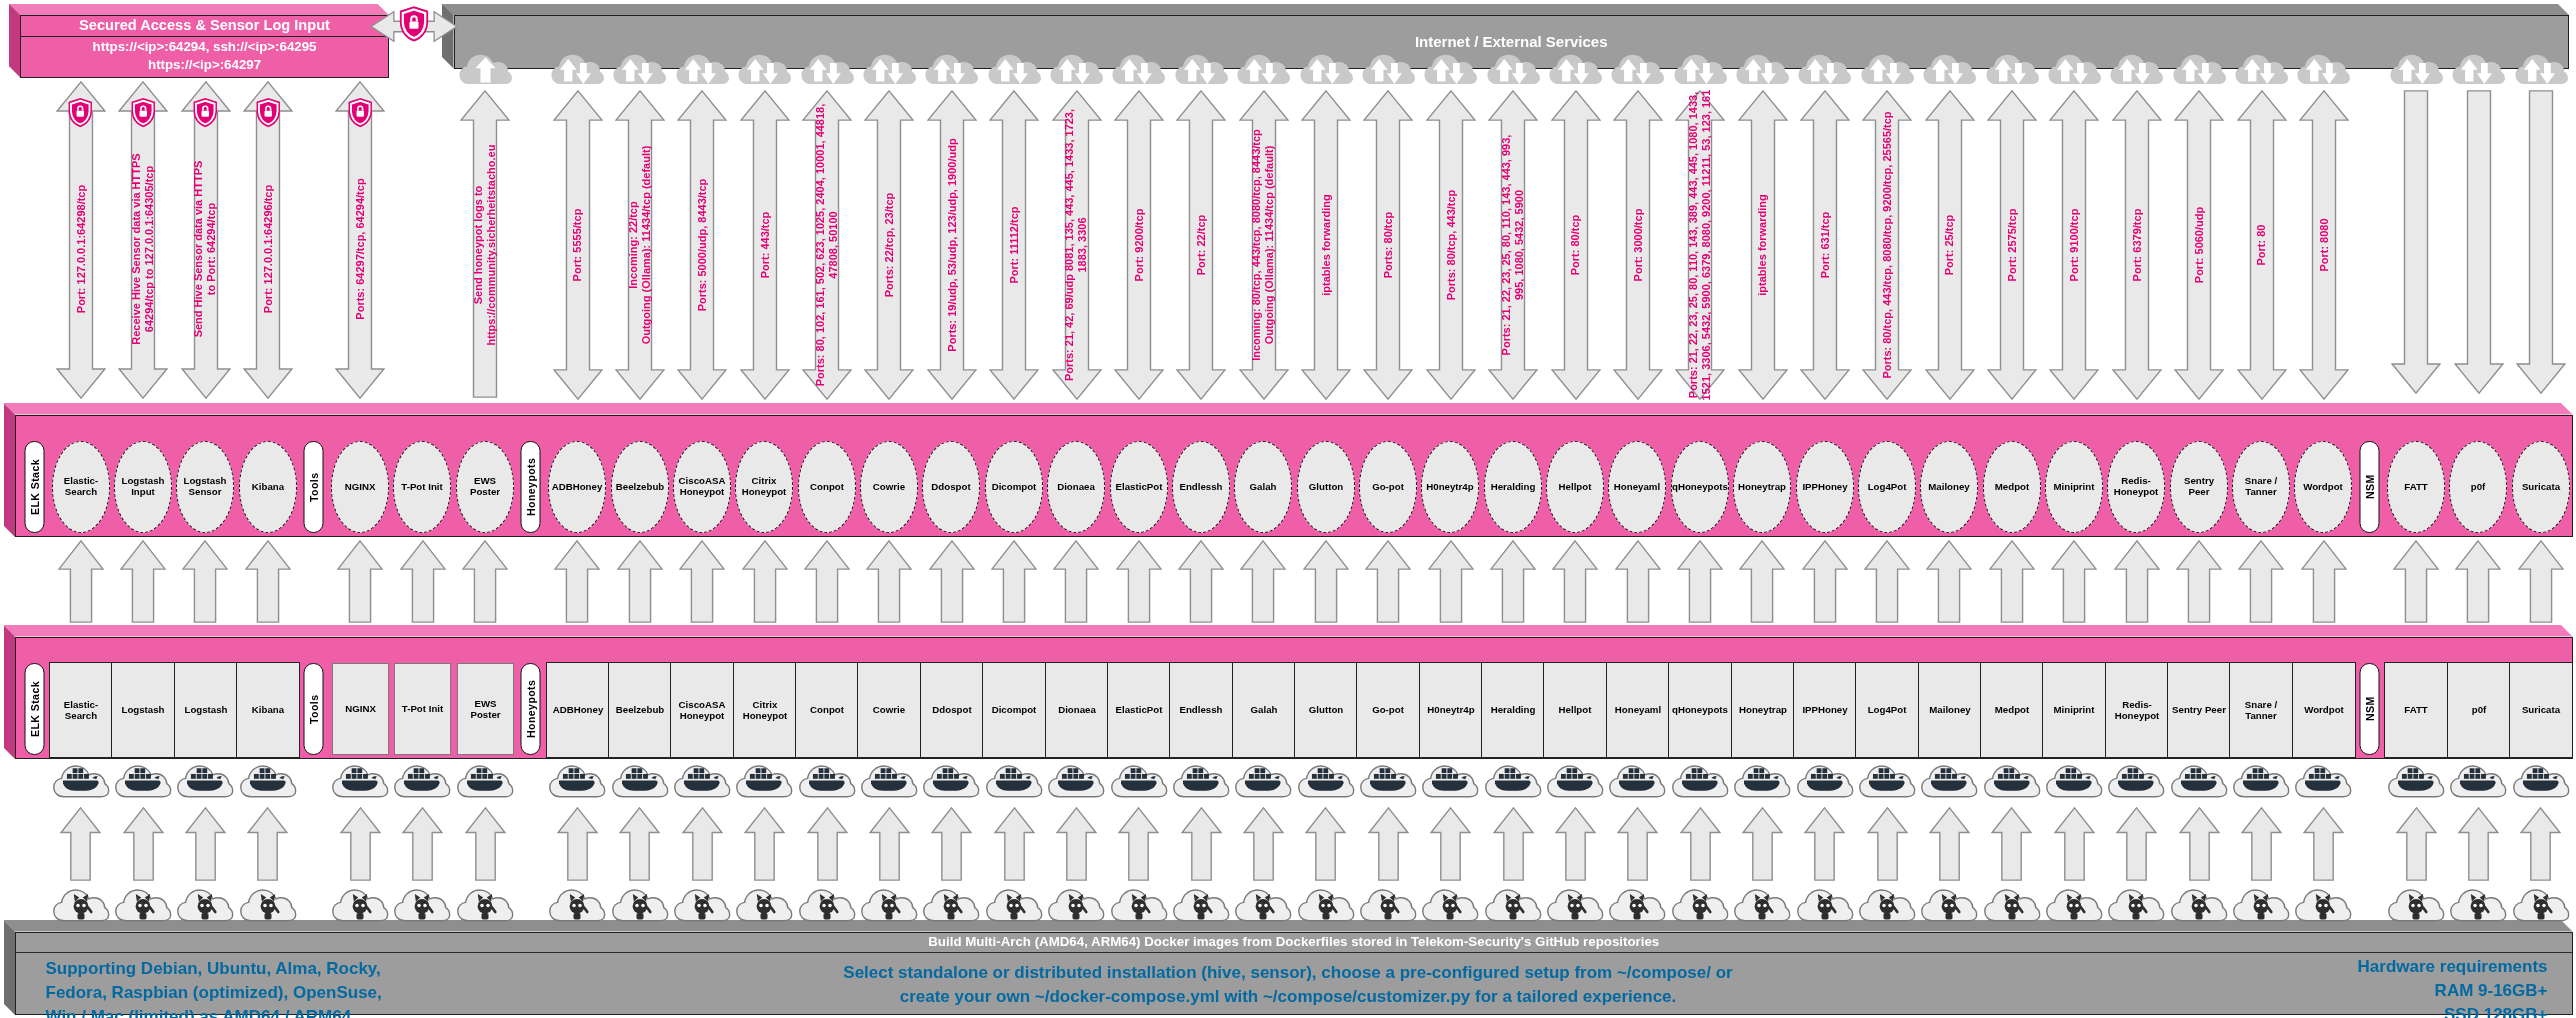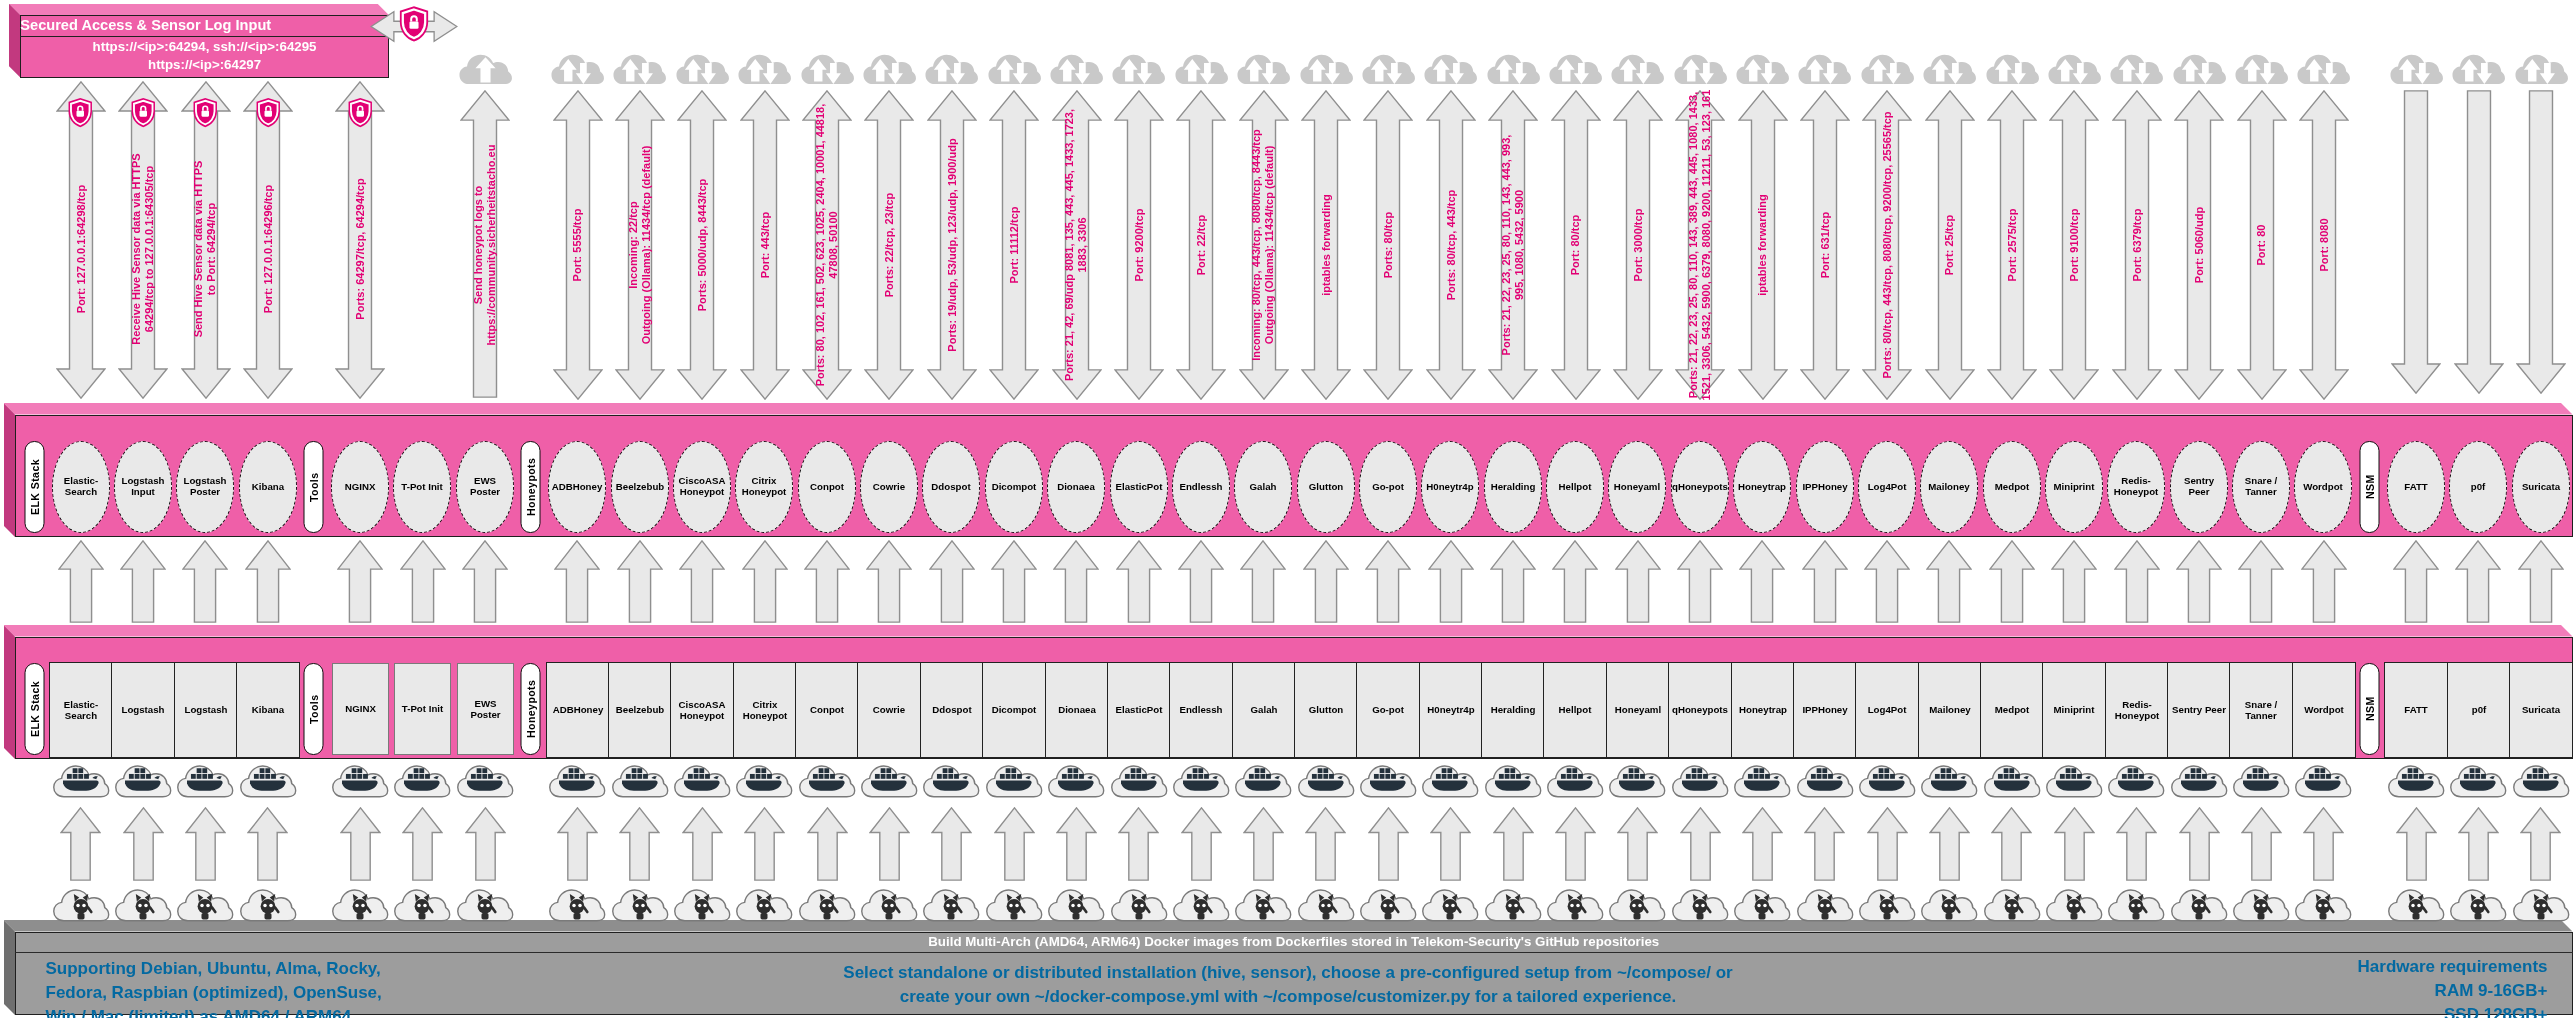--- a/index.html
+++ b/index.html
@@ -8,21 +8,21 @@
   .band{position:absolute;}
   .bv-top{position:absolute;left:0;right:0;top:0;height:11.5px;
           clip-path:polygon(0 0, calc(100% - 11.5px) 0, 100% 100%, 11.5px 100%);}
   .bv-left{position:absolute;left:0;top:0;bottom:0;width:11.5px;
           clip-path:polygon(0 0, 100% 11.5px, 100% 100%, 0 calc(100% - 11.5px));}
   .face{position:absolute;left:11.5px;top:11.5px;right:0;bottom:0;border:1.2px solid #1f1f1f;box-sizing:border-box;}
   .pk-t{background:#f27cb9}.pk-l{background:#c2397f}.pk-f{background:#ef5fa8}
   .gy-t{background:#8e8e8e}.gy-l{background:#6f6f6f}.gy-f{background:#9d9d9d}
   .band-title{position:absolute;left:11.5px;right:0;top:15px;height:17.7px;line-height:17.7px;
           text-align:center;color:#fff;font-weight:bold;font-size:13.7px;}
-  .sa-title{position:absolute;left:11.5px;right:0;top:11.5px;height:21px;line-height:21px;text-align:left;
+  .sa-title{position:absolute;left:11.5px;right:0;top:11.5px;height:21px;line-height:21px;text-align:center;
           color:#fff;font-weight:bold;font-size:14.6px;border-bottom:1.1px solid #222;}
   .sa-line{position:absolute;left:11.5px;right:0;text-align:center;color:#fff;font-weight:bold;font-size:13.3px;}
   .ib-title{position:absolute;left:11.5px;right:0;top:11.5px;bottom:0;display:flex;align-items:center;
           justify-content:center;color:#fff;font-weight:bold;font-size:15px;}
   .bb-title{position:absolute;left:11.5px;right:0;top:11.5px;height:20.3px;line-height:20.3px;text-align:center;
           color:#fff;font-weight:bold;font-size:13.3px;border-bottom:1.1px solid #2a2a2a;}
   .bb-text{position:absolute;color:#0369a1;font-weight:bold;font-size:17px;line-height:1.42;white-space:pre-line;}
   #gen{position:absolute;left:0;top:0;width:2576px;height:1018px;}
   .svgbox{position:absolute;}
   .svgbox svg{display:block;}
@@ -37,20 +37,26 @@
           display:flex;align-items:center;justify-content:center;box-sizing:border-box;
           writing-mode:vertical-rl;transform:rotate(180deg);font-weight:bold;font-size:10.6px;color:#000;letter-spacing:0.4px;}
   .rlabel{position:absolute;transform:translate(-50%,-50%) rotate(-90deg);width:345px;text-align:center;
           white-space:pre-line;font-weight:bold;font-size:11px;line-height:1.18;color:#e20074;}
 </style>
 </head>
 <body>
 
 <div id="canvas">
 
+  <div class="band" style="left:442px;top:3.5px;width:2127px;height:65px;">
+    <div class="bv-top gy-t"></div>
+    <div class="bv-left gy-l"></div>
+    <div class="face gy-f"></div>
+    <div class="ib-title">Internet / External Services</div>
+  </div>
 
   <div class="band" style="left:8.8px;top:3.5px;width:380px;height:74px;">
     <div class="bv-top pk-t"></div>
     <div class="bv-left pk-l"></div>
     <div class="face pk-f"></div>
     <div class="sa-title">Secured Access &amp; Sensor Log Input</div>
     <div class="sa-line" style="top:35px;">https://&lt;ip&gt;:64294, ssh://&lt;ip&gt;:64295</div>
     <div class="sa-line" style="top:53px;">https://&lt;ip&gt;:64297</div>
   </div>
 
@@ -207,21 +213,21 @@
       <div class="svgbox" style="left:130px;top:97px;width:26.5px;height:32px;">
         <svg width="26.5" viewBox="0 0 24 28">
           <path d="M12 1 L22.6 4.4 V13 C22.6 20.4 17.6 25.8 12 27.4 C6.4 25.8 1.4 20.4 1.4 13 V4.4 Z" fill="#e20074"></path>
           <path d="M12 3.4 L20.4 6.1 V13 C20.4 18.9 16.5 23.4 12 24.9 C7.5 23.4 3.6 18.9 3.6 13 V6.1 Z" fill="none" stroke="#fff" stroke-width="1.7"></path>
           <rect x="8.6" y="12.4" width="6.8" height="5.4" rx="1" fill="#fff"></rect>
           <path d="M9.9 12.4 V10.5 A2.1 2.1 0 0 1 14.1 10.5 V12.4" fill="none" stroke="#fff" stroke-width="1.5"></path>
         </svg>
       </div>
       <div class="rlabel" style="left:143px;top:249px;">Receive Hive Sensor data via HTTPS
 64294/tcp to 127.0.0.1:64305/tcp</div>
-      <div class="ellipse" style="left:176px;top:441px;width:58px;height:92px;">Logstash Poster</div>
+      <div class="ellipse" style="left:176px;top:441px;width:58px;height:92px;">Logstash Sensor</div>
       <div class="cell" style="left:174px;top:662px;width:64px;height:96px;">Logstash</div>
       <div class="svgbox" style="left:182px;top:540px;width:46px;height:83px;">
         <svg width="46" height="83" viewBox="0 0 52 94">
           <polygon points="26,1 51,33 38,33 38,93 14,93 14,33 1,33" fill="#e9e9e9" stroke="#8f8f8f" stroke-width="1.6"></polygon>
         </svg>
       </div>
       <div class="svgbox" style="left:176px;top:759px;width:58px;height:44px;">
         <svg width="58" height="44" viewBox="0 0 66 50">
           <path d="M13.5 43 C6 43 2 37.5 2 32 C2 26.5 6 22.5 11 22 C12 14 19 8 27 8 C34 8 40 12 42 18 C43.5 17.2 46 16.7 48 16.7 C55 16.7 60 22 60 28 C63 30 64.5 33 64.5 36 C64.5 40.5 60.5 43 55.5 43 Z" fill="#efefef" stroke="#7a7a7a" stroke-width="1.6"></path>
           <g fill="#24313c">

